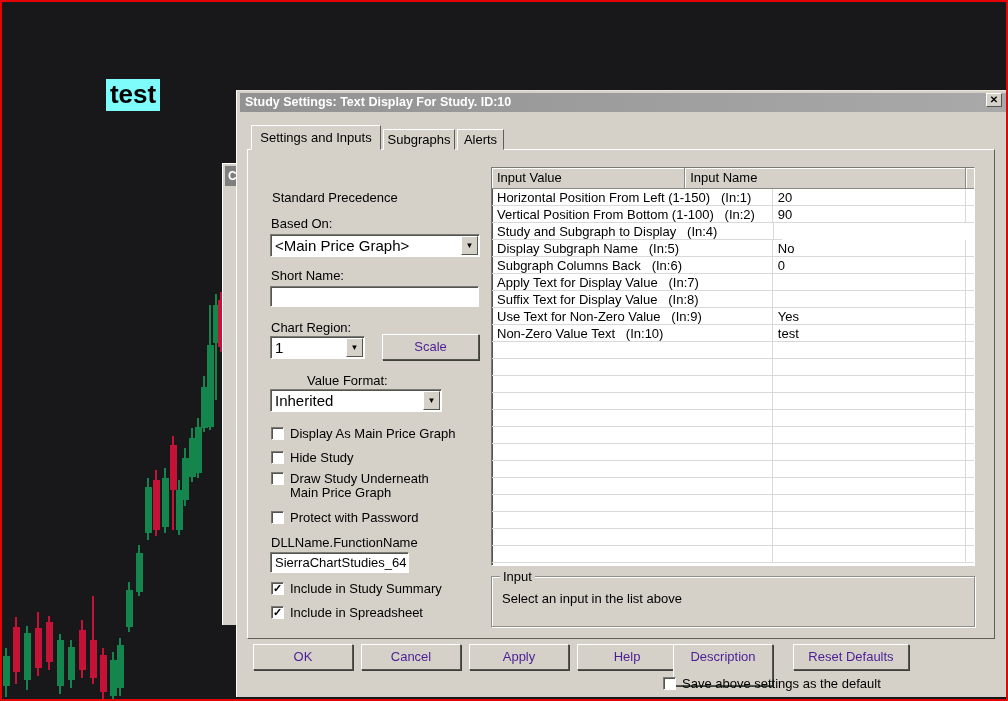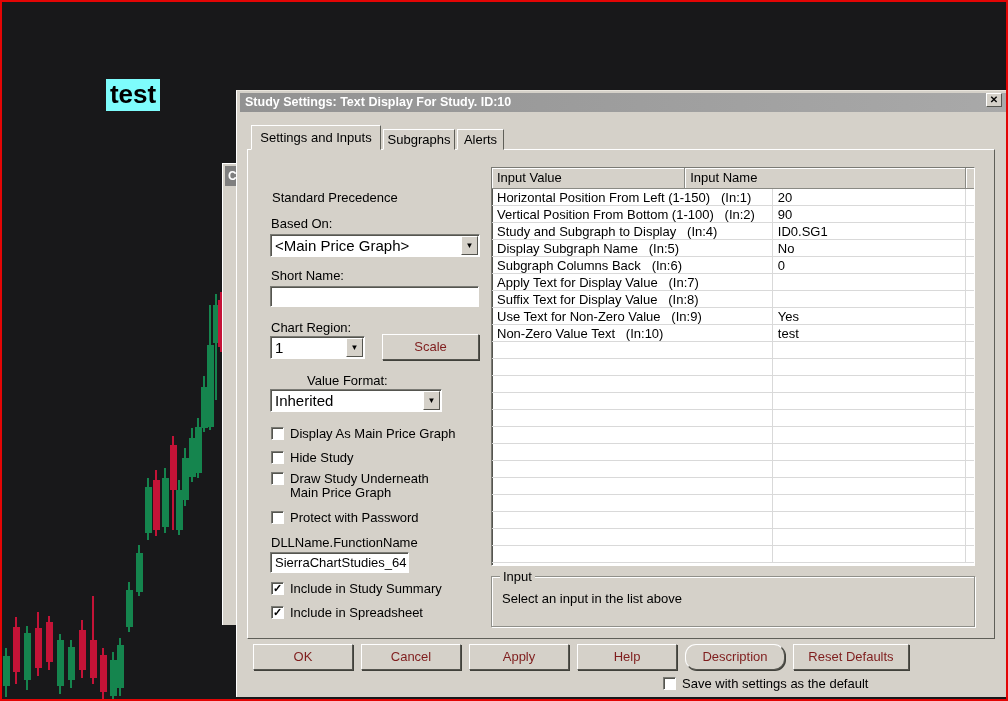--- a/index.html
+++ b/index.html
@@ -45,21 +45,21 @@
       box-shadow:inset 1px 1px 0 #55554f; }
   .combo .val { position:absolute; left:4px; top:2px; font-size:15px; white-space:nowrap; }
   .combo .dd { position:absolute; right:1px; top:1px; bottom:1px; width:17px; background:#d5d1c9;
       border:1px solid; border-color:#fff #55554f #55554f #fff; font-size:8px; line-height:17px;
       text-align:center; color:#000; }
   .textbox { position:absolute; background:#fff; border:1px solid; border-color:#7a7a74 #fff #fff #7a7a74;
       box-shadow:inset 1px 1px 0 #55554f; font-size:13px; padding:2px 8px 0 4px; }
 
   .btn { background:#d5d1c9; border:1px solid; border-color:#ffffff #55554f #55554f #ffffff;
       box-shadow:1px 1px 0 #40403a; font-size:13px; text-align:center; position:absolute;
-      font-family:"Liberation Sans",sans-serif; color:#7f1d1d; }
+      font-family:"Liberation Sans",sans-serif; color:#4c1d95; }
 
   .cbrow { position:absolute; display:flex; align-items:flex-start; }
   .cb-box { width:13px; height:13px; background:#fff; border:1px solid; border-color:#7a7a74 #fff #fff #7a7a74;
       box-shadow:inset 1px 1px 0 #55554f; font-weight:bold; font-size:11px; line-height:11px;
       text-align:center; color:#000; flex:0 0 13px; }
   .cb-lbl { font-size:13px; margin-left:6px; line-height:14px; }
 
   
   .itable { position:absolute; left:243px; top:17px; width:484px; height:399px; background:#fff;
       border:1px solid; border-color:#7a7a74 #fff #fff #7a7a74; box-shadow:inset 1px 1px 0 #55554f;
@@ -218,21 +218,20 @@
               <div class="td c-val">20</div>
               <div class="td c-stub"></div>
             </div>
             <div class="trow">
               <div class="td c-name">Vertical Position From Bottom (1-100)   (In:2)</div>
               <div class="td c-val">90</div>
               <div class="td c-stub"></div>
             </div>
             <div class="trow">
               <div class="td c-name">Study and Subgraph to Display   (In:4)</div>
-              <div class="td c-val">ID0.SG1</div>
               <div class="td c-stub"></div>
             </div>
             <div class="trow">
               <div class="td c-name">Display Subgraph Name   (In:5)</div>
               <div class="td c-val">No</div>
               <div class="td c-stub"></div>
             </div>
             <div class="trow">
               <div class="td c-name">Subgraph Columns Back   (In:6)</div>
               <div class="td c-val">0</div>
@@ -329,23 +328,23 @@
       <div class="groupbox">
         <span class="legend">Input</span>
         <span class="msg">Select an input in the list above</span>
       </div>
     </div>
 
     <div class="btn" style="left:16px;  top:553px; width:100px; height:26px; line-height:24px;">OK</div>
     <div class="btn" style="left:124px; top:553px; width:100px; height:26px; line-height:24px;">Cancel</div>
     <div class="btn" style="left:232px; top:553px; width:100px; height:26px; line-height:24px;">Apply</div>
     <div class="btn" style="left:340px; top:553px; width:100px; height:26px; line-height:24px;">Help</div>
-    <div class="btn" style="left:448px; top:553px; width:100px; height:26px; line-height:24px;border-radius:11px;">Description</div>
+    <div class="btn" style="left:436px; top:553px; width:100px; height:42px; line-height:24px;">Description</div>
     <div class="btn" style="left:556px; top:553px; width:116px; height:26px; line-height:24px;">Reset Defaults</div>
 
     <div class="cbrow" style="left:426px; top:586px;">
       <span class="cb-box"></span>
-      <span class="cb-lbl">Save with settings as the default</span>
+      <span class="cb-lbl">Save above settings as the default</span>
     </div>
   </div>
 
   <div class="screen-border"></div>
 </div>
 
 </body></html>

